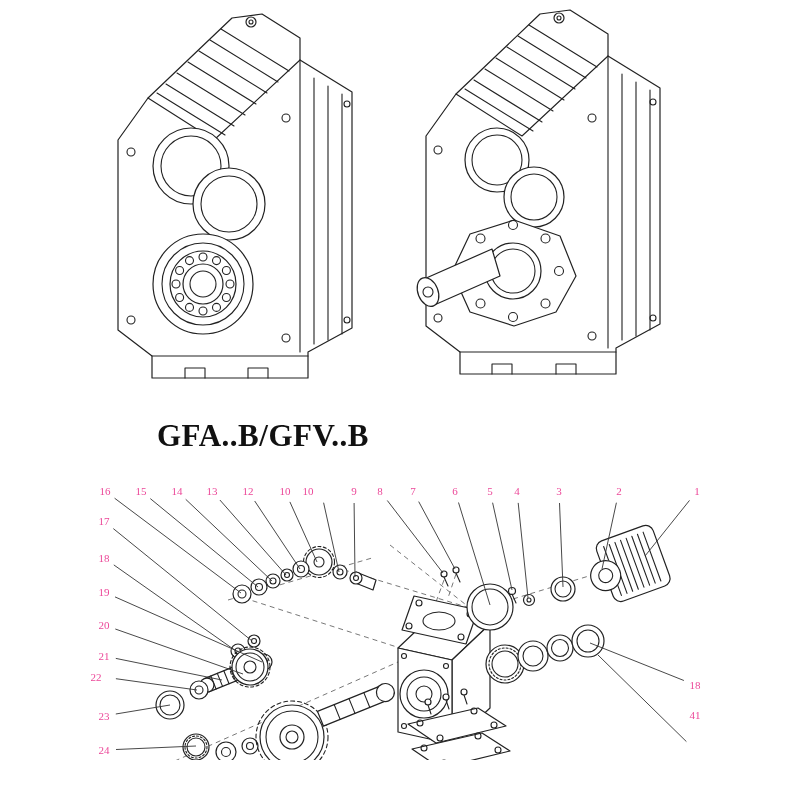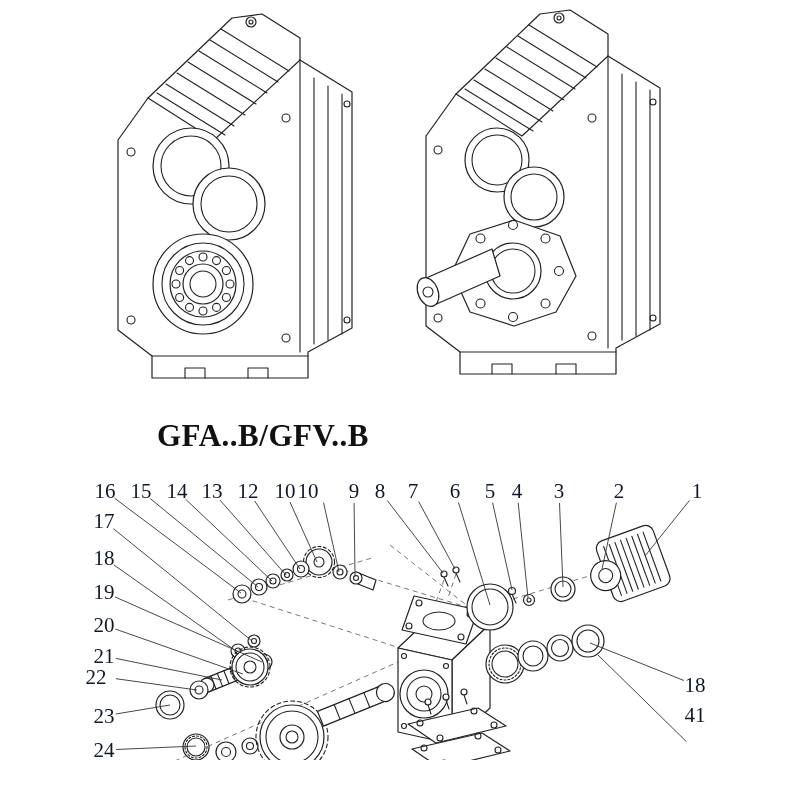--- a/index.html
+++ b/index.html
@@ -3,21 +3,21 @@
 <meta charset="utf-8">
 <style>
   html,body{margin:0;padding:0;background:#ffffff;}
   .page{position:relative;width:800px;height:760px;background:#ffffff;overflow:hidden;
         font-family:"Liberation Serif", serif;}
   #art{position:absolute;left:0;top:0;}
   .model-label{position:absolute;font-weight:700;font-size:31px;color:#111;
                text-align:center;letter-spacing:.5px;white-space:nowrap;}
   .model-label.left{left:128px;top:418px;width:270px;}
   .model-label.right{left:468px;top:418px;width:160px;}
-  .callout{position:absolute;transform:translate(-50%,-50%);font-size:21px;color:#0f172a;
+  .callout{position:absolute;transform:translate(-50%,-50%);font-size:11px;color:#ec4899;
            line-height:1;}
   svg .ln{stroke:#222;fill:none;stroke-width:1.1;stroke-linejoin:round;stroke-linecap:round;}
   svg .lnw{stroke:#222;fill:#fff;stroke-width:1.2;stroke-linejoin:round;}
   svg .dash{stroke:#555;fill:none;stroke-width:.8;stroke-dasharray:5 4;}
   svg #leader-lines line{stroke:#333;stroke-width:.9;}
 </style>
 </head>
 <body>
 
 <div class="page">

